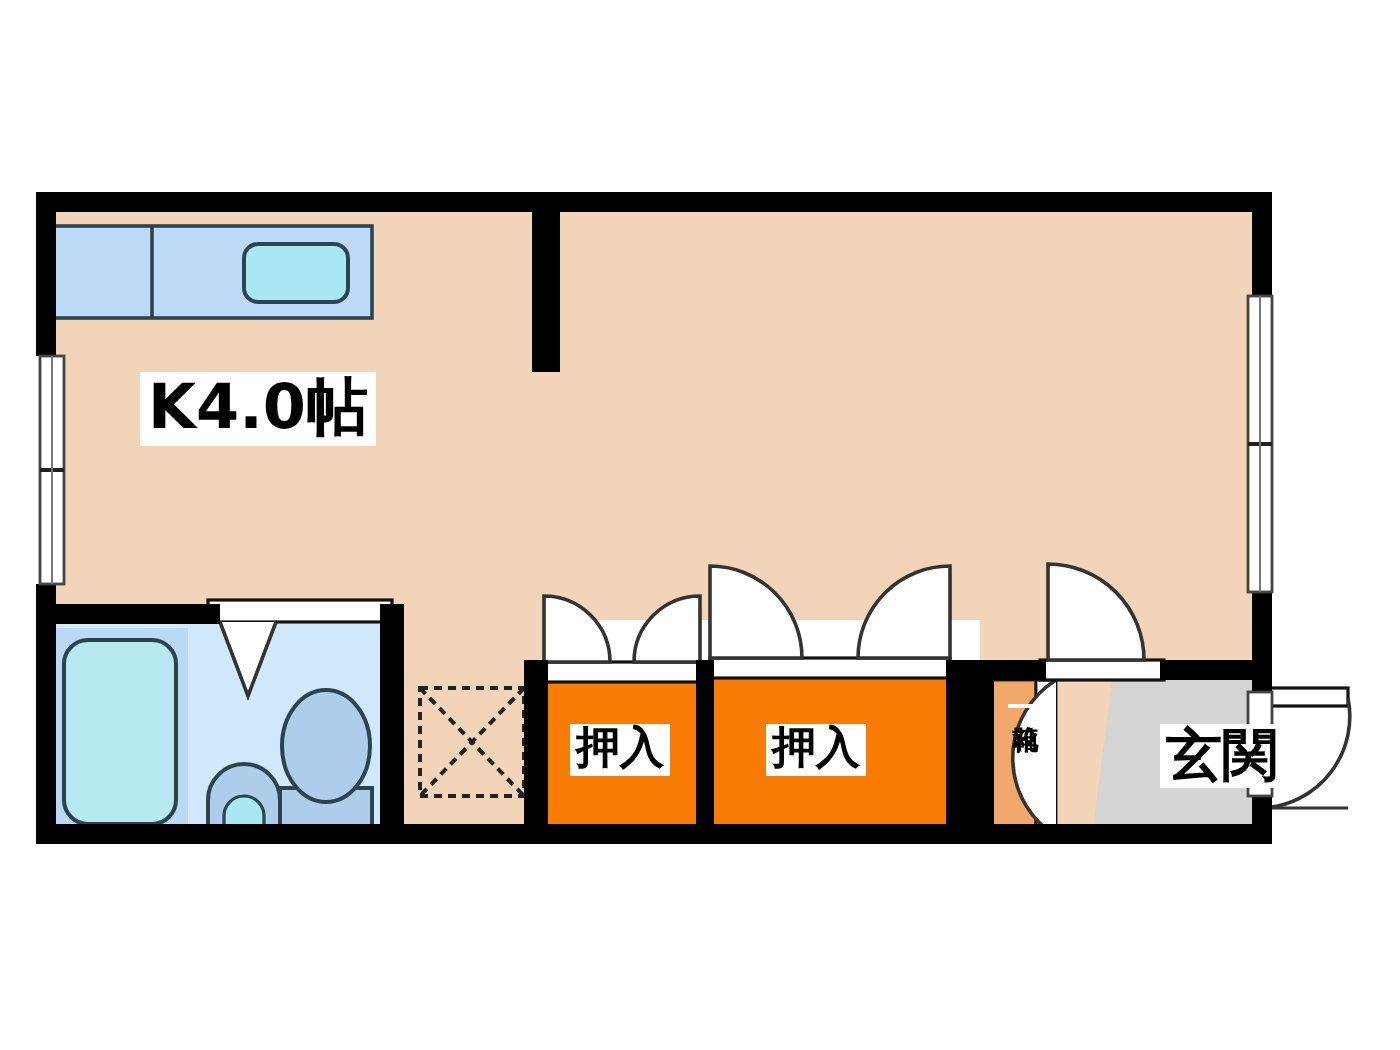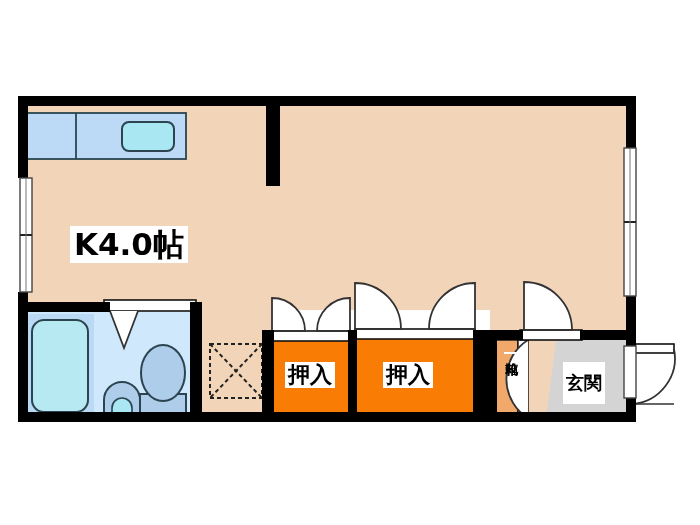--- a/index.html
+++ b/index.html
@@ -31,45 +31,44 @@
     font-weight: 700;
     line-height: 1;
     white-space: nowrap;
     letter-spacing: 0px;
   }
   #label-kitchen {
     left: 70px;
     top: 186px;
     font-size: 31px;
     padding: 3px 4px;
-    margin-top: 40px;
   }
   #label-living {
     left: 403px;
     top: 209px;
     font-size: 28px;
     padding: 3px 4px;
   }
   #label-closet-1 {
     left: 285px;
     top: 362px;
     font-size: 22px;
     padding: 2px 3px;
   }
   #label-closet-2 {
     left: 383px;
     top: 362px;
     font-size: 22px;
     padding: 2px 3px;
   }
   #label-genkan {
-    left: 563px;
+    left: 580px;
     top: 362px;
-    font-size: 18px;
-    padding: 12px 3px;
+    font-size: 28px;
+    padding: 2px 3px;
   }
   #label-shoebox {
     left: 504px;
     top: 352px;
     font-size: 13px;
     padding: 1px 1px;
     writing-mode: vertical-rl;
     text-orientation: upright;
     line-height: 1.02;
   }

